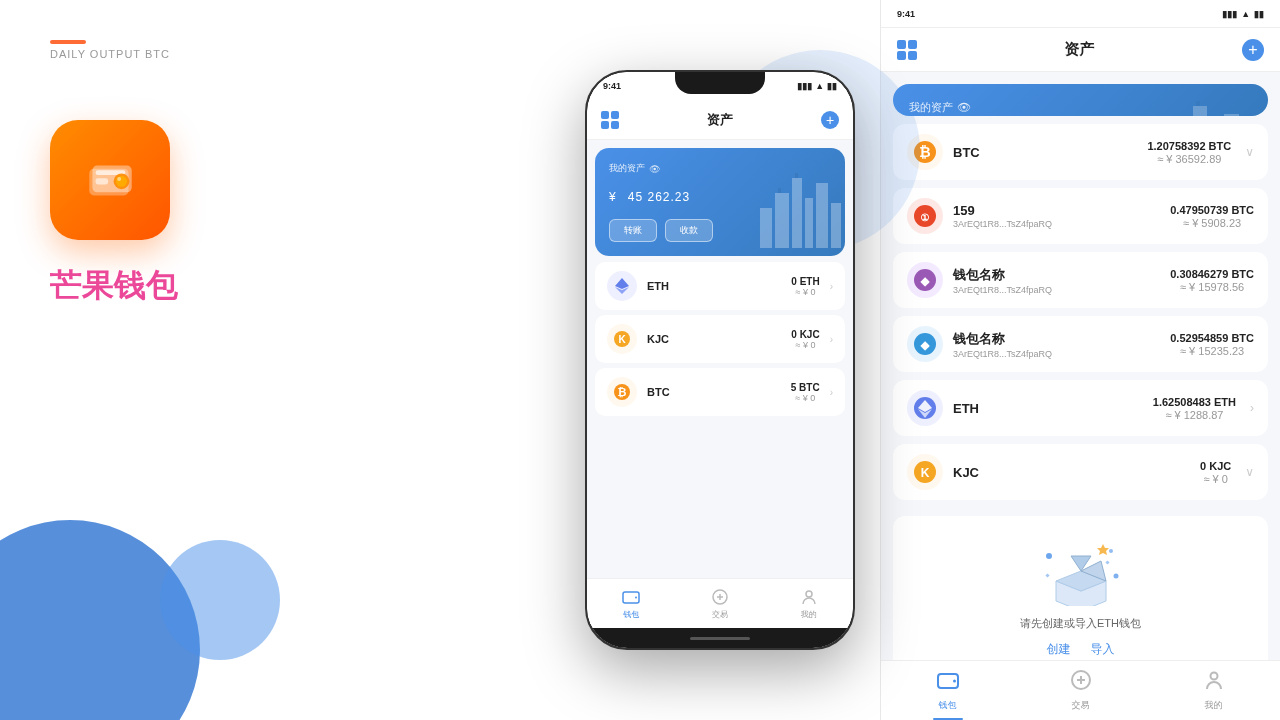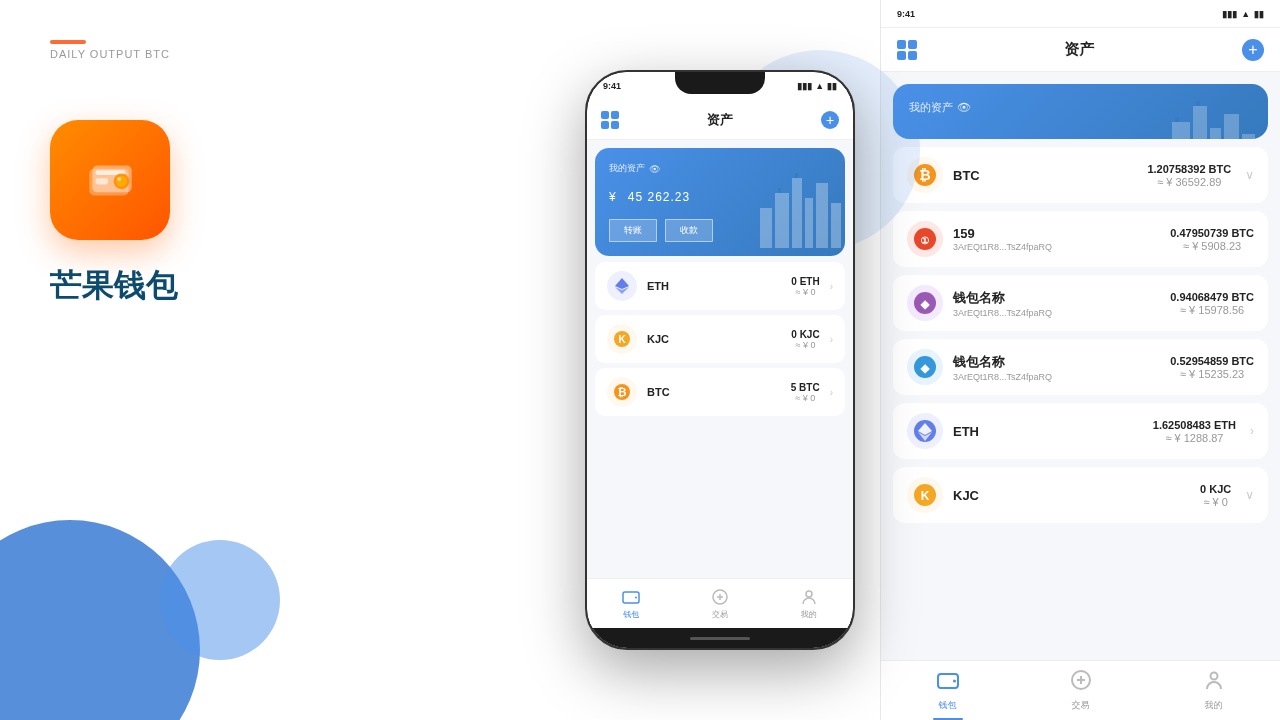--- a/index.html
+++ b/index.html
@@ -44,21 +44,21 @@
       background: linear-gradient(135deg, #ff8c00, #ff5500);
       display: flex;
       align-items: center;
       justify-content: center;
       margin-bottom: 24px;
       box-shadow: 0 12px 32px rgba(255,100,0,0.35);
     }
     .app-title {
       font-size: 32px;
       font-weight: 600;
-      color: #0c4a6e;
+      color: #ec4899;
       margin-bottom: 24px;
     }
     .app-desc {
       font-size: 14px;
       color: #555;
       line-height: 2;
     }
     .blue-blob {
       position: absolute;
       bottom: -60px;
@@ -188,21 +188,21 @@
       margin-right: 4px;
     }
     .phone-card-btns {
       display: flex;
       gap: 8px;
       margin-top: 12px;
     }
     .phone-card-btn {
       background: rgba(255,255,255,0.2);
       border: 1px solid rgba(255,255,255,0.5);
-      border-radius: 1px;
+      border-radius: 6px;
       color: #fff;
       font-size: 9px;
       padding: 4px 14px;
       cursor: pointer;
       font-family: Liberation Serif, serif;
     }
     .card-city-bg {
       position: absolute;
       right: 0;
       top: 0;
@@ -738,21 +738,21 @@
         <svg width="24" height="24" viewBox="0 0 24 24">
             <circle cx="12" cy="12" r="11" fill="#9b59b6"></circle>
             <text x="12" y="17" text-anchor="middle" font-size="12" fill="white">◆</text>
           </svg>
       </div>
       <div class="right-coin-info">
         <div class="right-coin-name">钱包名称</div>
         <div class="right-coin-addr">3ArEQt1R8...TsZ4fpaRQ</div>
       </div>
       <div class="right-coin-balance">
-        <div class="right-coin-balance-main">0.94068479 BTC</div>
+        <div class="right-coin-balance-main">0.30846279 BTC</div>
         <div class="right-coin-balance-sub">≈ ¥ 15978.56</div>
       </div>
     </div>
 
     <div class="right-coin-item">
       <div class="right-coin-icon" style="background:#e8f4fd;">
         <svg width="24" height="24" viewBox="0 0 24 24">
             <circle cx="12" cy="12" r="11" fill="#3498db"></circle>
             <text x="12" y="17" text-anchor="middle" font-size="12" fill="white">◆</text>
           </svg>
@@ -795,20 +795,45 @@
       <div class="right-coin-info">
         <div class="right-coin-name">KJC</div>
       </div>
       <div class="right-coin-balance">
         <div class="right-coin-balance-main">0 KJC</div>
         <div class="right-coin-balance-sub">≈ ¥ 0</div>
       </div>
       <span class="right-coin-arrow">∨</span>
     </div>
 
+    <div class="eth-wallet-prompt">
+
+      <div style="display:flex;justify-content:center;margin-bottom:10px;">
+        <svg width="80" height="70" viewBox="0 0 80 70">
+
+          <path d="M15 45 L40 55 L65 45 L65 65 L40 75 L15 65 Z" fill="#dce8f8" stroke="#b0cce8" stroke-width="1"></path>
+          <path d="M15 45 L40 35 L65 45 L40 55 Z" fill="#c5d9f0" stroke="#b0cce8" stroke-width="1"></path>
+
+          <path d="M40 35 L30 20 L50 20 Z" fill="#b0cce8" stroke="#90b0d0" stroke-width="1"></path>
+          <path d="M40 35 L60 25 L65 45 Z" fill="#c0d4ec" stroke="#90b0d0" stroke-width="1"></path>
+
+          <circle cx="8" cy="20" r="3" fill="#4a90e8" opacity="0.8"></circle>
+          <circle cx="70" cy="15" r="2" fill="#4a90e8" opacity="0.6"></circle>
+          <circle cx="75" cy="40" r="2.5" fill="#4a90e8" opacity="0.7"></circle>
+          <path d="M62 8 L64 12 L68 12 L65 15 L66 19 L62 17 L58 19 L59 15 L56 12 L60 12 Z" fill="#f5a623" opacity="0.8"></path>
+          <rect x="65" y="25" width="3" height="3" fill="#4a90e8" opacity="0.5" transform="rotate(45,66.5,26.5)"></rect>
+          <rect x="5" y="38" width="3" height="3" fill="#4a90e8" opacity="0.5" transform="rotate(45,6.5,39.5)"></rect>
+        </svg>
+      </div>
+      <div class="eth-wallet-prompt-text">请先创建或导入ETH钱包</div>
+      <div class="eth-wallet-prompt-links">
+        <span class="eth-link">创建</span>
+        <span class="eth-link">导入</span>
+      </div>
+    </div>
   </div>
 
   <div class="right-bottom-nav">
     <div class="right-bottom-item">
       <div class="right-bottom-icon">
         <svg width="22" height="22" viewBox="0 0 22 22">
             <rect x="1" y="5" width="20" height="14" rx="3" fill="none" stroke="#4a90e8" stroke-width="2"></rect>
             <path d="M16 12a1.5 1.5 0 1 0 3 0 1.5 1.5 0 0 0-3 0" fill="#4a90e8"></path>
           </svg>
       </div>

